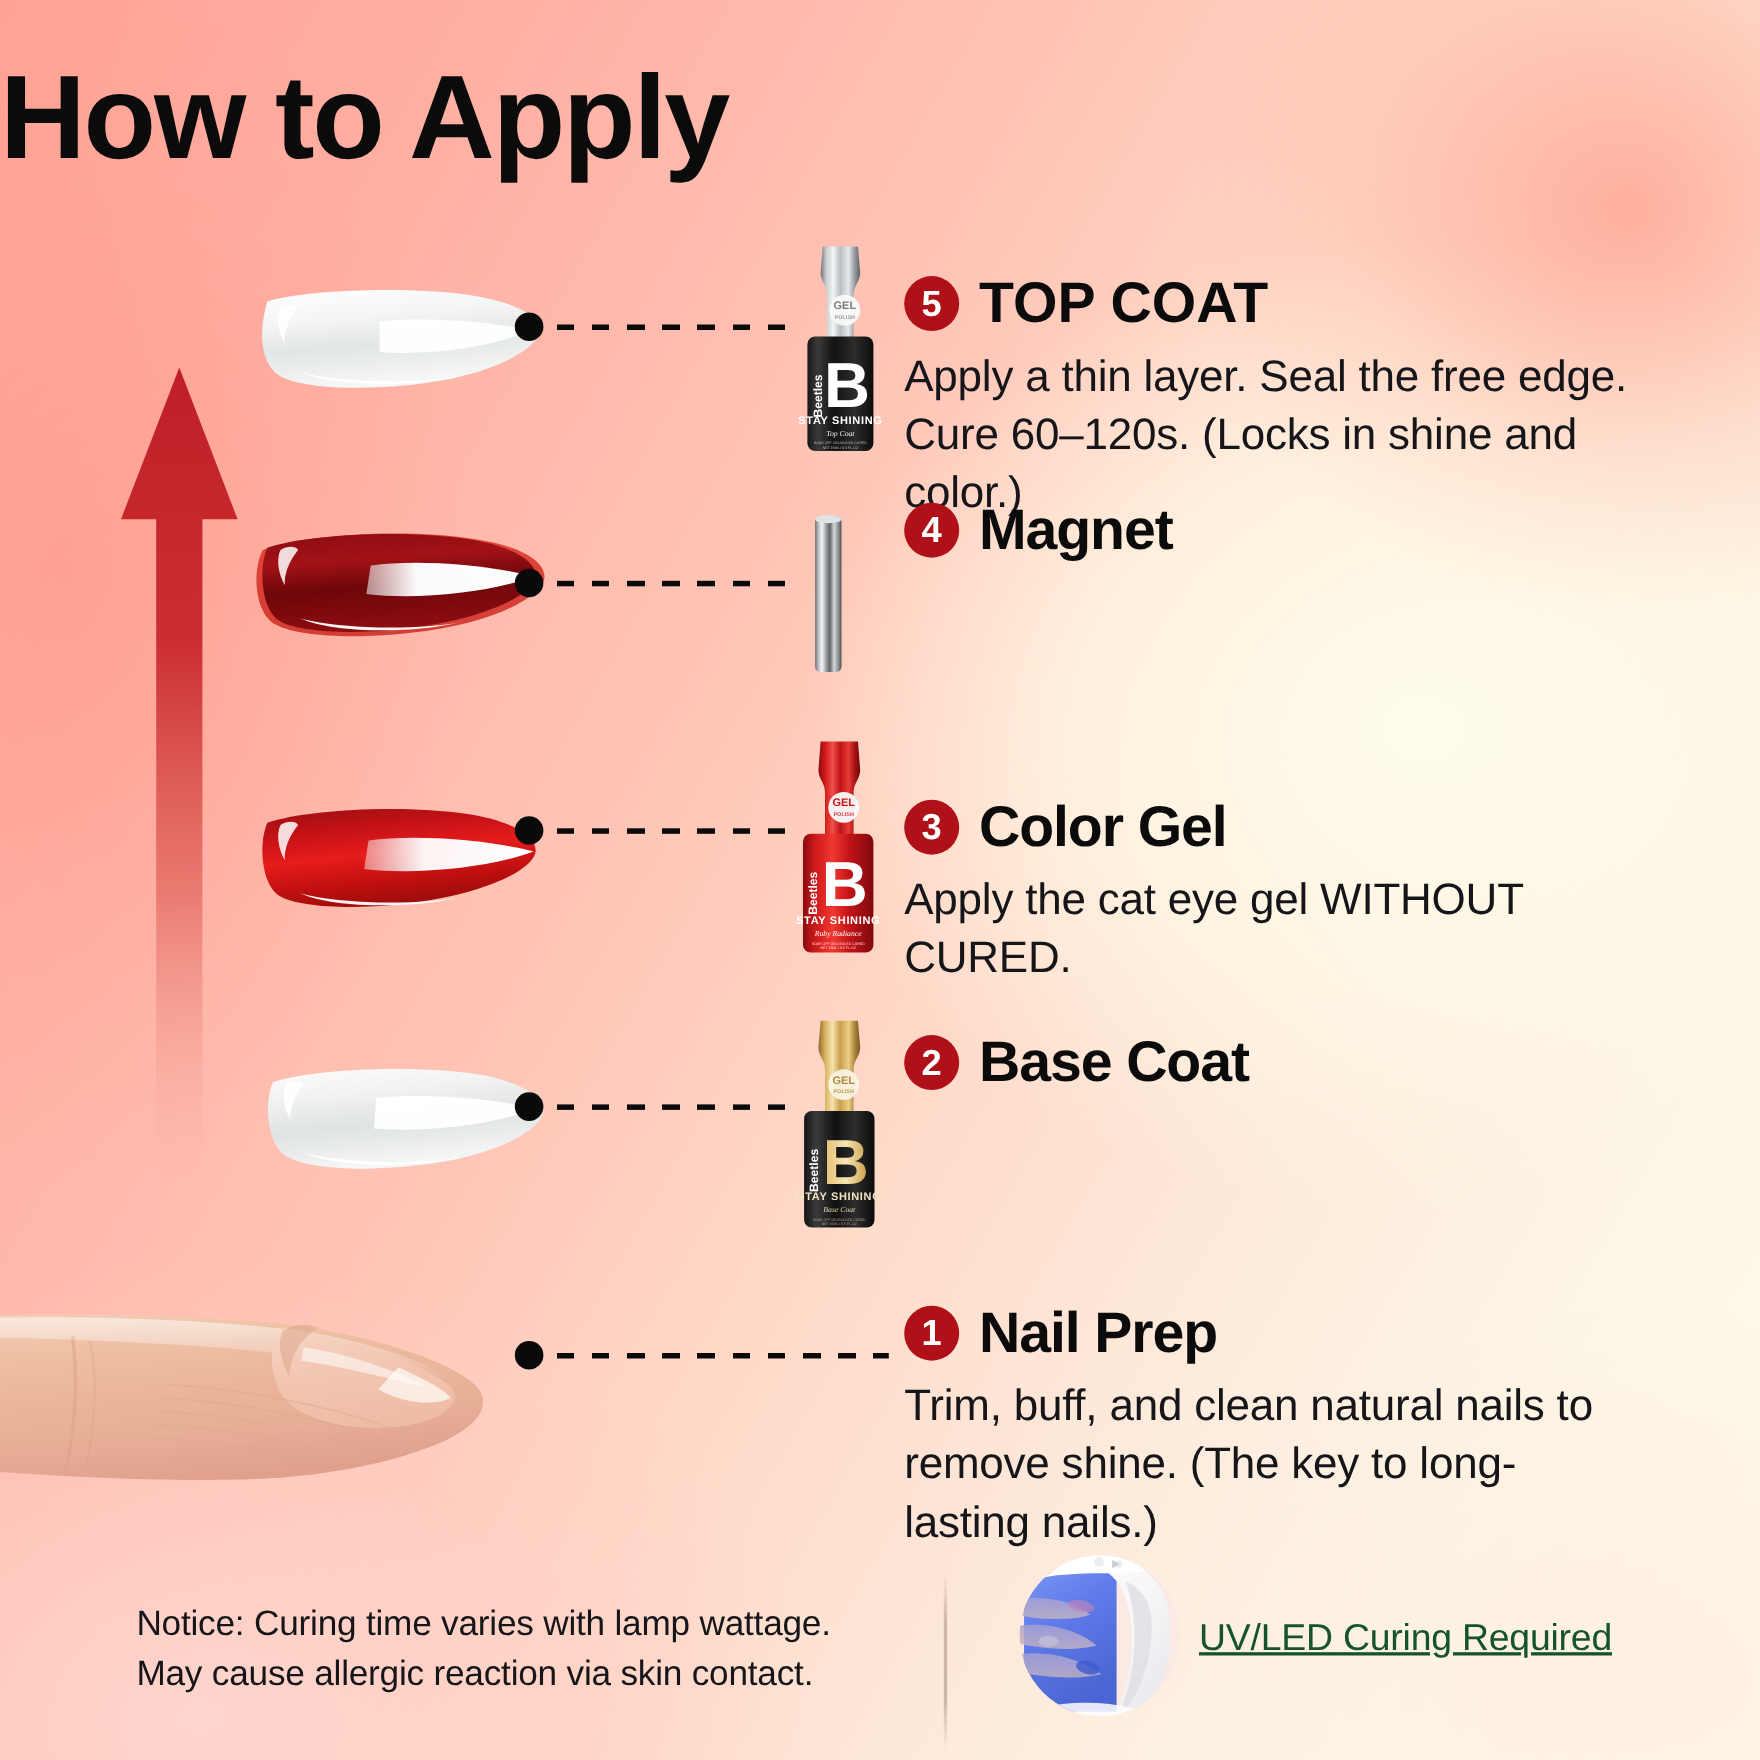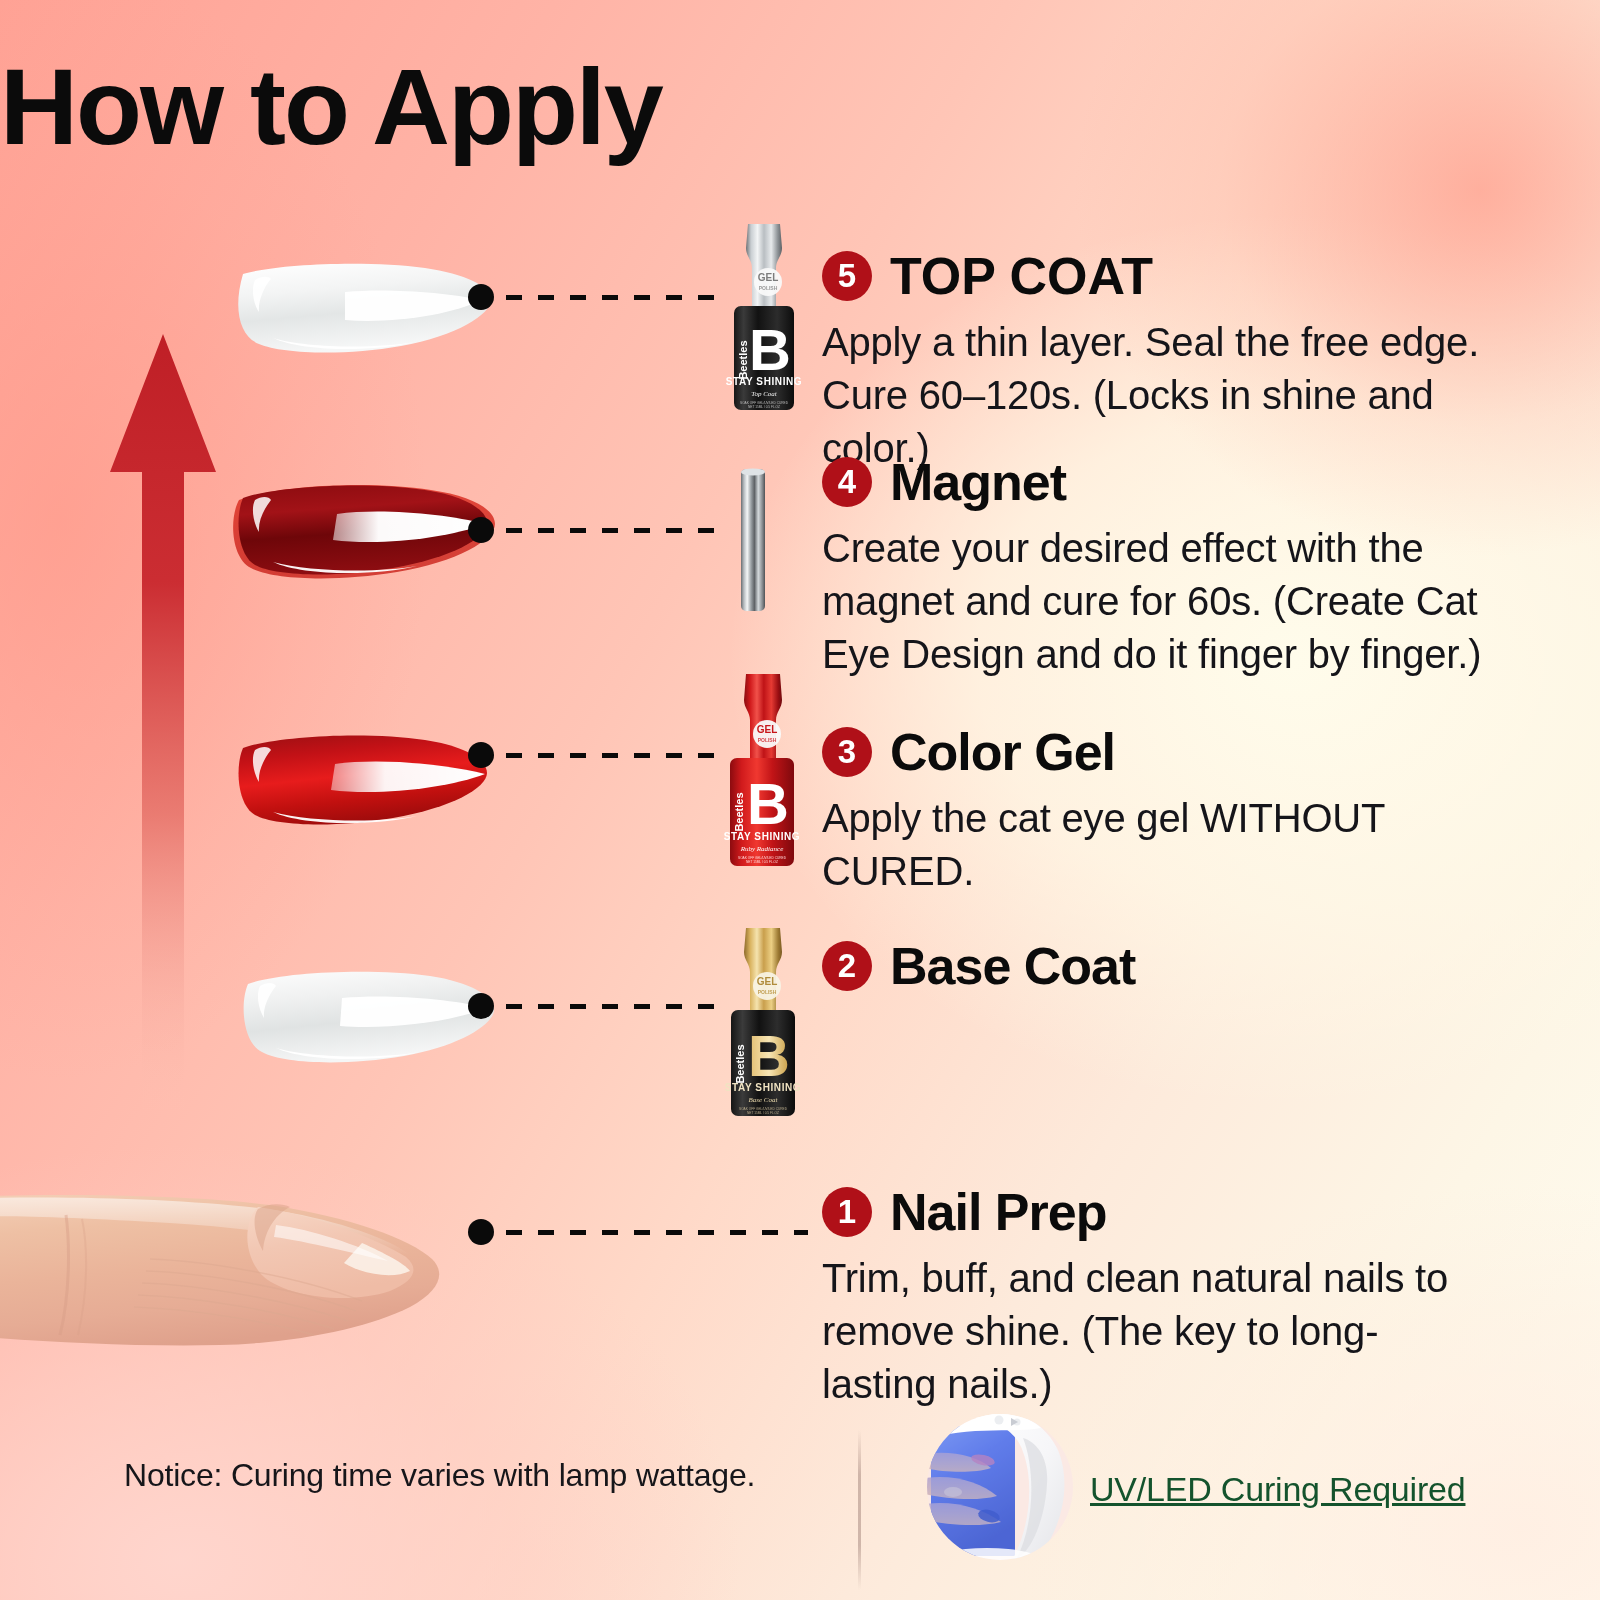--- a/index.html
+++ b/index.html
@@ -409,21 +409,20 @@
     <span class="step-title caps">TOP COAT</span>
   </div>
   <div class="step-body">Apply a thin layer. Seal the free edge. Cure 60–120s. (Locks in shine and color.)</div>
 </div>
 
 <div class="step" style="left:822px; top:452px; width:700px;">
   <div class="step-head">
     <span class="badge">4</span>
     <span class="step-title">Magnet</span>
   </div>
-  <div class="step-body" style="max-width:700px;">Create your desired effect with the magnet and cure for 60s. (Create Cat Eye Design and do it finger by finger.)</div>
 </div>
 
 <div class="step" style="left:822px; top:722px; width:700px;">
   <div class="step-head">
     <span class="badge">3</span>
     <span class="step-title">Color Gel</span>
   </div>
   <div class="step-body">Apply the cat eye gel WITHOUT CURED.</div>
 </div>
 
@@ -437,20 +436,21 @@
 <div class="step" style="left:822px; top:1182px; width:700px;">
   <div class="step-head">
     <span class="badge">1</span>
     <span class="step-title">Nail Prep</span>
   </div>
   <div class="step-body" style="max-width:670px;">Trim, buff, and clean natural nails to remove shine. (The key to long-lasting nails.)</div>
 </div>
 
 <div id="notice">
   <div>Notice: Curing time varies with lamp wattage.</div>
+  <div>May cause allergic reaction via skin contact.</div>
 </div>
 
 <div id="divider"></div>
 
 <svg id="lamp-wrap" viewBox="0 0 150 150">
   <defs>
     <clipPath id="lampClip">
         <circle cx="75" cy="75" r="73"></circle>
       </clipPath>
     <linearGradient id="lampShellG" x1="0" y1="0" x2="1" y2="1">

